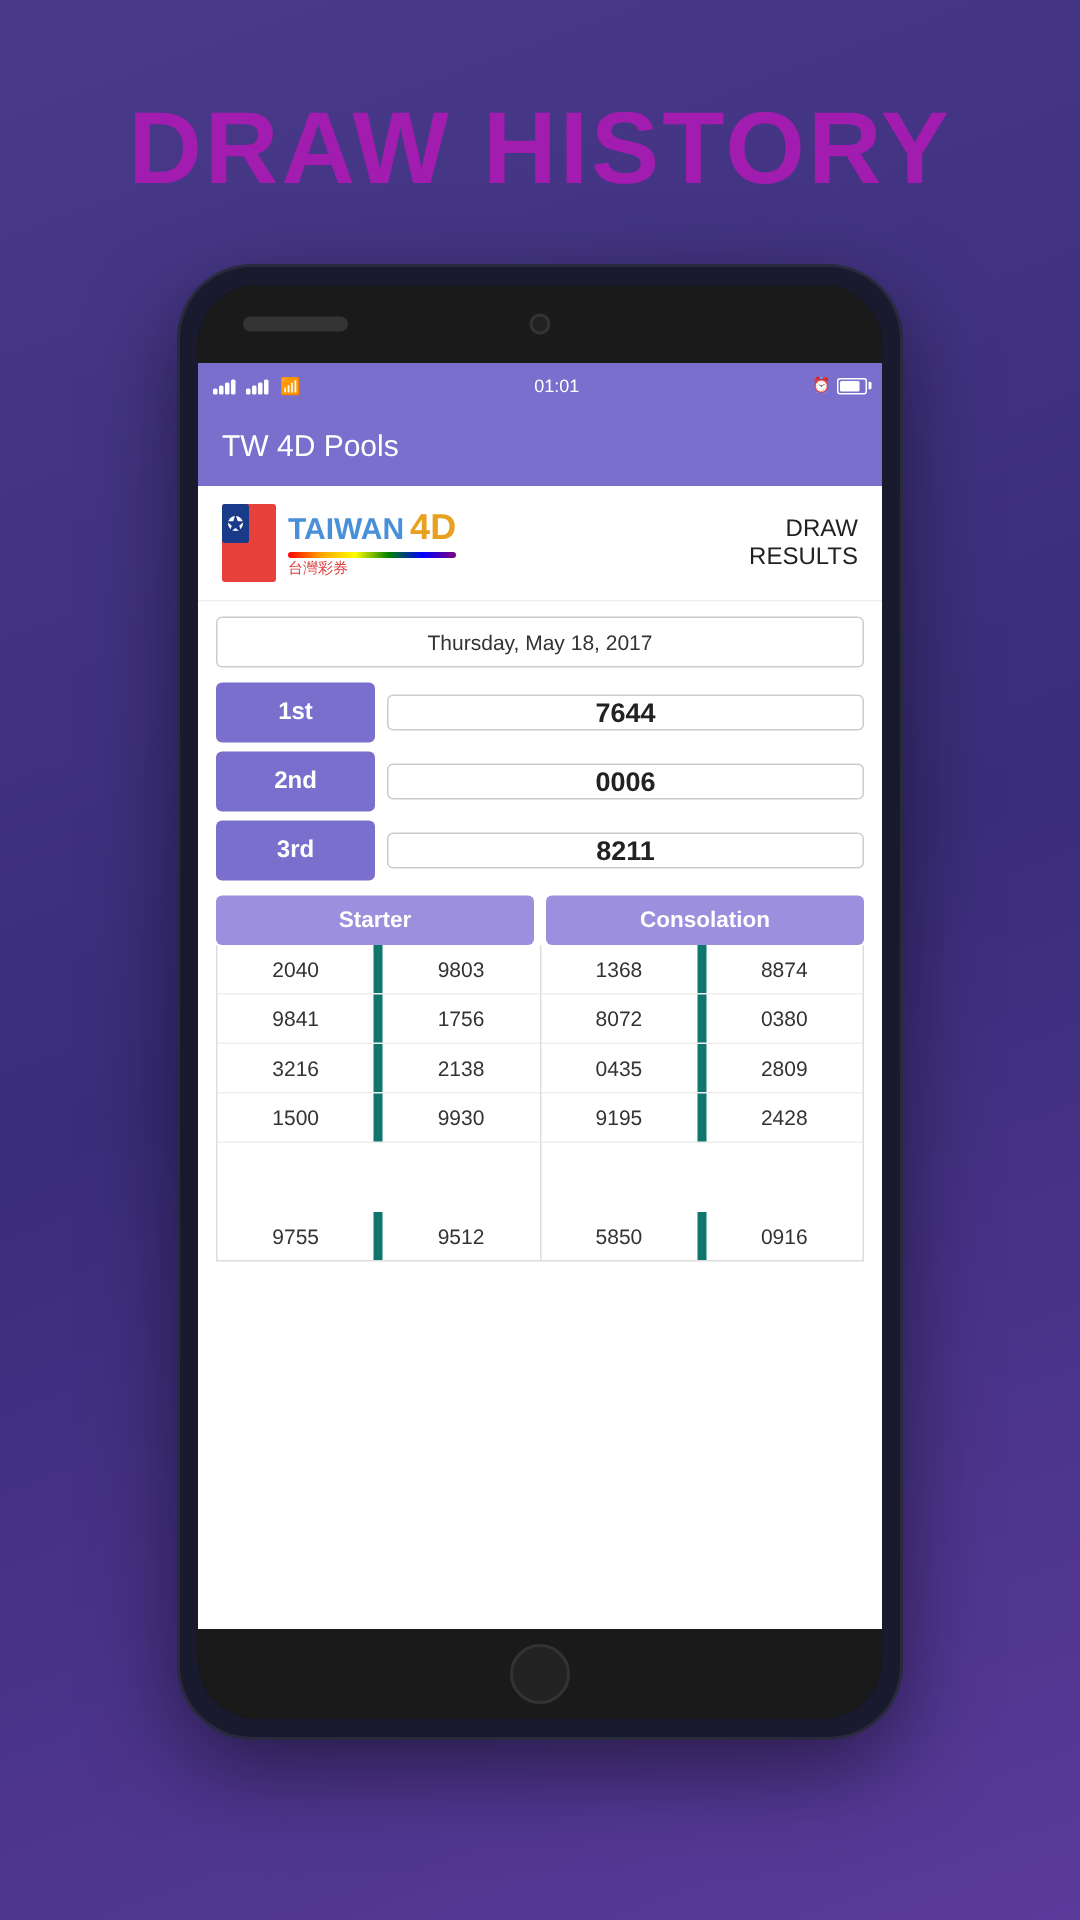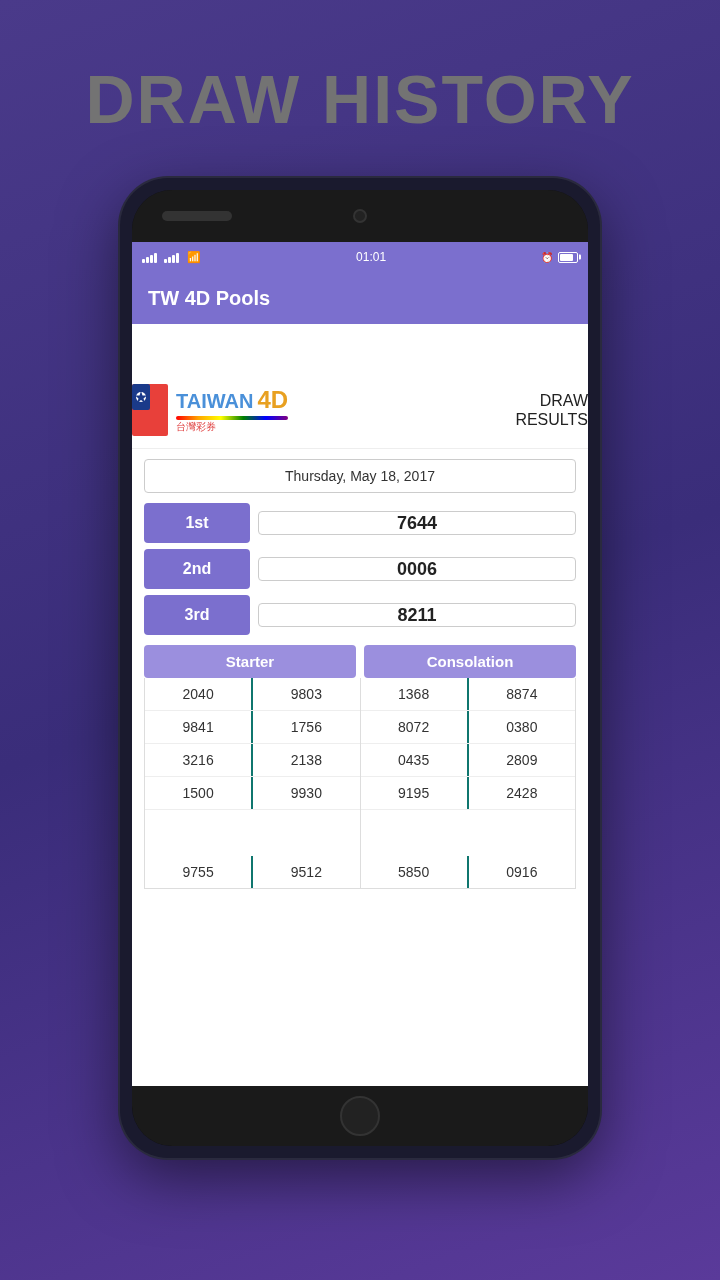--- a/index.html
+++ b/index.html
@@ -9,21 +9,21 @@
       height: 1280px;
       background: linear-gradient(160deg, #4a3a8a 0%, #3a2d7a 50%, #5a3a9a 100%);
       display: flex;
       flex-direction: column;
       align-items: center;
       font-family: 'Arial', sans-serif;
       overflow: hidden;
     }
 
     .draw-history-title {
-      color: #737373;
+      color: #a21caf;
       font-size: 68px;
       font-weight: 900;
       text-align: center;
       margin-top: 60px;
       margin-bottom: 40px;
       letter-spacing: 2px;
     }
 
     .phone-container {
       width: 480px;
@@ -162,41 +162,40 @@
       height: 52px;
       display: flex;
       align-items: center;
       padding: 0 16px;
       flex-shrink: 0;
     }
 
     .app-header-title {
       color: white;
       font-size: 20px;
-      font-weight: bold;
+      font-weight: normal;
     }
 
     
     .app-content {
       background: white;
       flex: 1;
       overflow: hidden;
       display: flex;
       flex-direction: column;
     }
 
     
     .logo-area {
       background: white;
-      padding: 12px 0;
+      padding: 12px 16px;
       display: flex;
       align-items: center;
       justify-content: space-between;
       border-bottom: 1px solid #eee;
-      margin-top: 48px;
     }
 
     .logo-left {
       display: flex;
       align-items: center;
       gap: 8px;
     }
 
     .logo-text-group {
       display: flex;
@@ -314,21 +313,21 @@
       border-bottom: none;
       margin-top: 46px;
     }
 
     .sc-cell {
       flex: 1;
       text-align: center;
       padding: 8px 4px;
       font-size: 14px;
       color: #333;
-      border-right: 2px solid #0f766e;
+      border-right: 6px solid #0f766e;
     }
 
     .sc-cell:last-child {
       border-right: none;
     }
 
     
     .phone-bottom {
       background: #1a1a1a;
       height: 60px;

